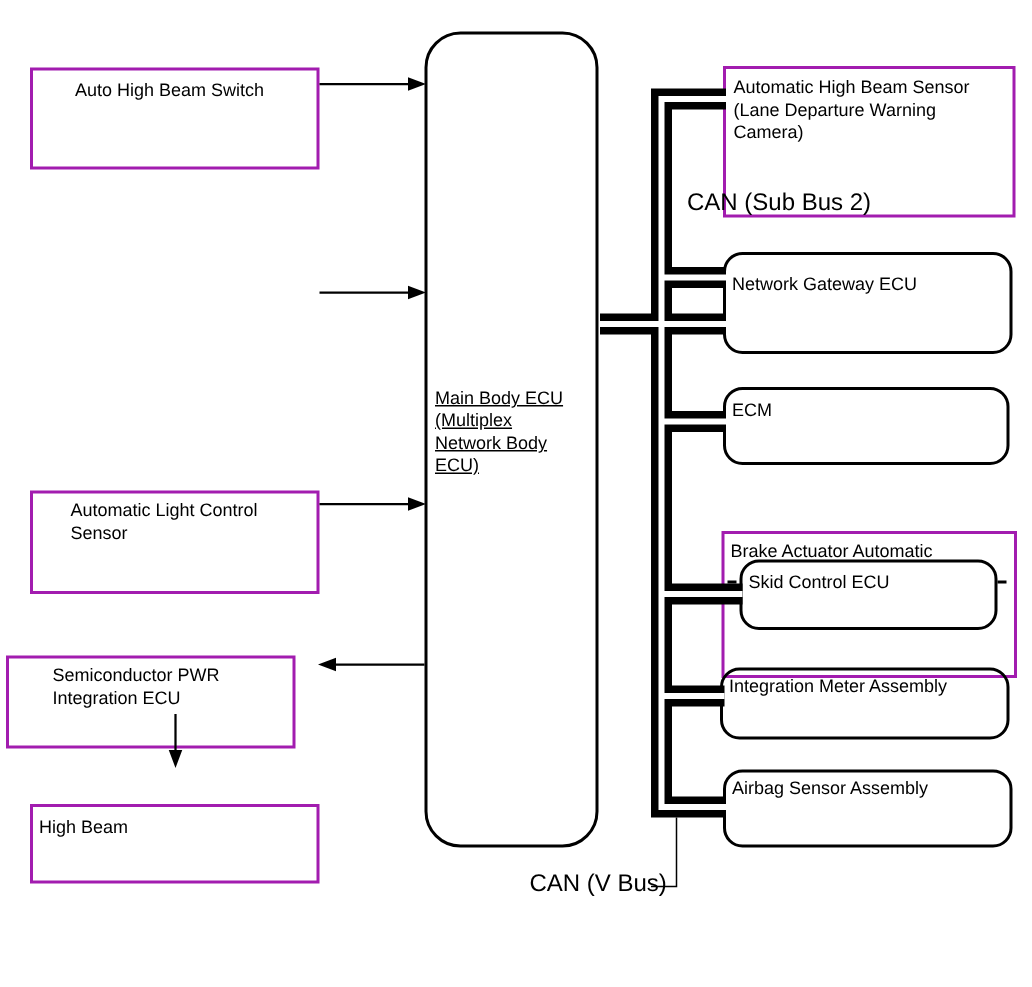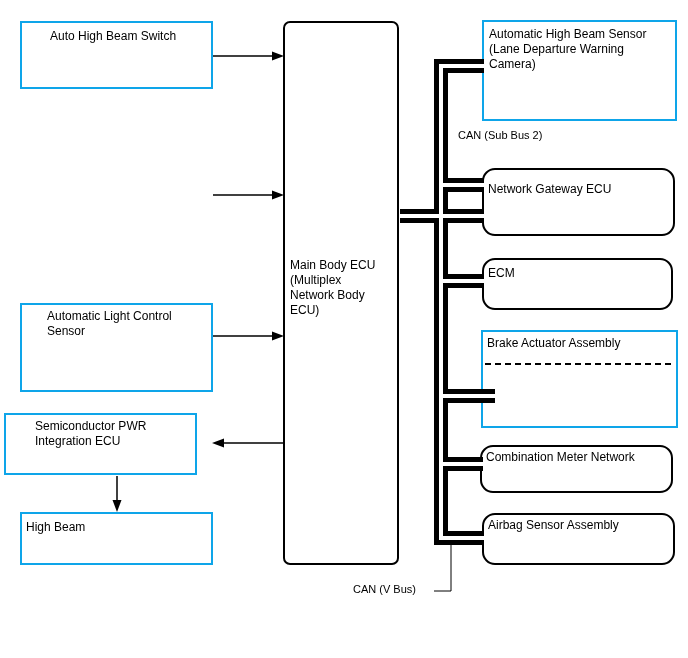--- a/index.html
+++ b/index.html
@@ -1,42 +1,42 @@
 <!DOCTYPE html>
 <html><head>
 <meta charset="utf-8">
 <style>
   html,body{margin:0;padding:0;background:#fff;}
   #canvas{
     position:relative;width:688px;height:658px;background:#fff;overflow:hidden;
     font-family:"Liberation Sans","DejaVu Sans",sans-serif;color:#000;
   }
   .box{position:absolute;box-sizing:border-box;background:transparent;font-size:12px;line-height:15px;}
-  .sharp{border:2px solid #0ea5e9;}
+  .sharp{border:2px solid #a21caf;margin-top:24px;}
   .round{border:2px solid #000;border-radius:13px;}
-  .round-big{border:2px solid #000;border-radius:7px;}
+  .round-big{border:2px solid #000;border-radius:24px;text-decoration:underline;}
   .btxt{position:relative;}
   .tline{min-height:15px;}
   .lh16 .tline{min-height:16px;line-height:16px;}
   .center-text{text-align:left;}
   #wires{position:absolute;left:0;top:0;pointer-events:none;}
-  .buslabel{position:absolute;font-size:11px;line-height:15px;white-space:nowrap;}
+  .buslabel{position:absolute;font-size:16px;line-height:15px;white-space:nowrap;}
   .dashline{position:absolute;height:0;border-top:2px dashed #000;}
 </style>
 </head>
 <body>
 
 <div id="canvas">
 
   <div class="box sharp" style="left:20px;top:21px;width:193px;height:68px">
     <div class="btxt" style="padding:6px 16px 0 28px">Auto High Beam Switch</div>
   </div>
 
 
-  <div class="box sharp" style="left:20px;top:303px;width:193px;height:89px">
+  <div class="box sharp" style="left:20px;top:303px;width:193px;height:69px">
     <div class="btxt" style="padding:4px 20px 0 25px">Automatic Light Control Sensor</div>
   </div>
 
   <div class="box sharp" style="left:4px;top:413px;width:193px;height:62px">
     <div class="btxt" style="padding:4px 40px 0 29px">Semiconductor PWR Integration ECU</div>
   </div>
 
   <div class="box sharp" style="left:20px;top:512px;width:193px;height:53px">
     <div class="btxt center-text" style="padding:6px 18px 0 4px">High Beam</div>
   </div>
@@ -60,27 +60,30 @@
 
   <div class="box round" style="left:482px;top:168px;width:193px;height:68px">
     <div class="btxt center-text" style="padding:12px 4px 0 4px">Network Gateway ECU</div>
   </div>
 
   <div class="box round" style="left:482px;top:258px;width:191px;height:52px">
     <div class="btxt center-text" style="padding:6px 4px 0 4px">ECM</div>
   </div>
 
   <div class="box sharp" style="left:481px;top:330px;width:197px;height:98px">
-    <div class="btxt center-text" style="padding:4px 4px 0 4px">Brake Actuator Assembly</div>
+    <div class="btxt center-text" style="padding:4px 4px 0 4px">Brake Actuator Automatic</div>
     <div class="dashline" style="left:2px;right:5px;top:31px"></div>
   </div>
 
+  <div class="box round" style="left:493px;top:373px;width:172px;height:47px;background:#fff">
+    <div class="btxt center-text" style="padding:6px 4px 0 4px">Skid Control ECU</div>
+  </div>
 
   <div class="box round" style="left:480px;top:445px;width:193px;height:48px">
-    <div class="btxt center-text" style="padding:3px 4px 0 4px">Combination Meter Network</div>
+    <div class="btxt center-text" style="padding:3px 4px 0 4px">Integration Meter Assembly</div>
   </div>
 
   <div class="box round" style="left:482px;top:513px;width:193px;height:52px">
     <div class="btxt center-text" style="padding:3px 4px 0 4px">Airbag Sensor Assembly</div>
   </div>
 
   <div class="buslabel" style="left:458px;top:128px">CAN (Sub Bus 2)</div>
 
   <div class="buslabel" style="left:353px;top:582px">CAN (V Bus)</div>
 

